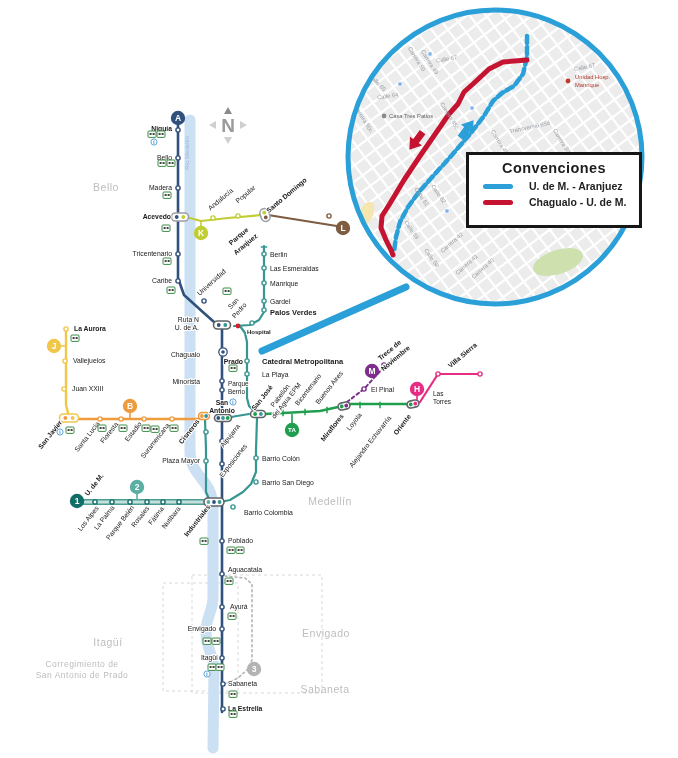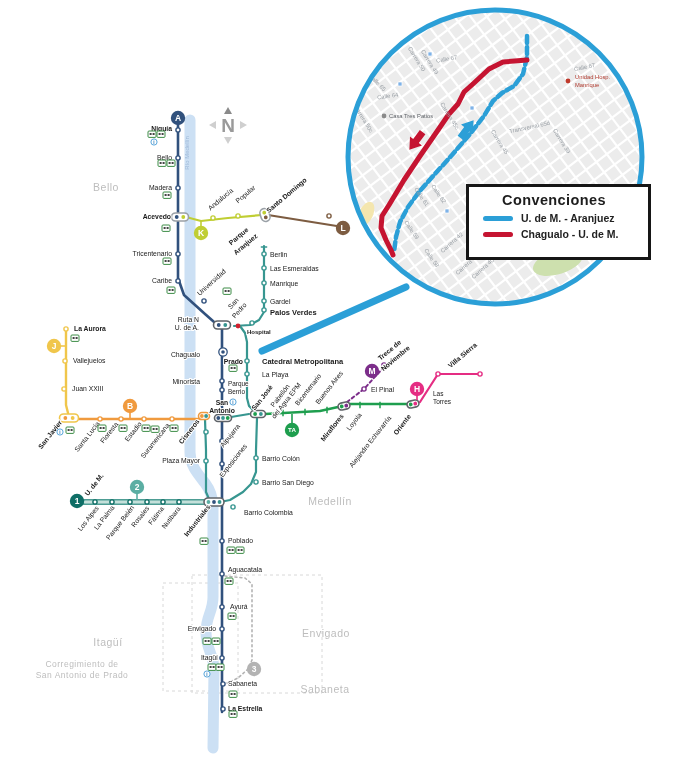--- a/index.html
+++ b/index.html
@@ -1,24 +1,24 @@
 <!DOCTYPE html>
 <html><head>
 <meta charset="utf-8">
 <style>
   html,body{margin:0;padding:0;background:#fff;}
   .stage{position:relative;width:678px;height:758px;background:#fff;overflow:hidden;
          font-family:"Liberation Sans",sans-serif;}
   svg{position:absolute;left:0;top:0;}
   svg text{font-family:"Liberation Sans",sans-serif;}
   .legend{position:absolute;left:466px;top:152px;width:154px;height:63px;background:#fff;
-          border:3px solid #161616;padding:3px 17px 4px 8px;box-sizing:content-box;z-index:5;margin-top:32px;}
+          border:3px solid #161616;padding:3px 8px 4px 8px;box-sizing:content-box;z-index:5;}
   .legend-title{font-size:14.5px;font-weight:600;color:#1d1d1d;text-align:center;
                 letter-spacing:.4px;margin:2px 0 4px 0;}
-  .legend-row{display:flex;align-items:center;gap:8px;margin:4px 0 0 6px;}
+  .legend-row{display:flex;align-items:center;gap:16px;margin:4px 0 0 6px;}
   .legend-sw{width:30px;height:5px;border-radius:3px;flex:0 0 auto;}
   .legend-lab{font-size:10.5px;color:#222;font-weight:600;white-space:nowrap;}
 </style>
 </head>
 <body>
 
 <div class="stage">
   <svg id="m" width="678" height="758" viewBox="0 0 678 758">
       <rect x="163" y="583" width="75" height="108" fill="none" stroke="#D8D8D8" stroke-width="1" stroke-dasharray="3 3"></rect>
       <rect x="192" y="575" width="130" height="118" fill="none" stroke="#D8D8D8" stroke-width="1" stroke-dasharray="3 3"></rect>

